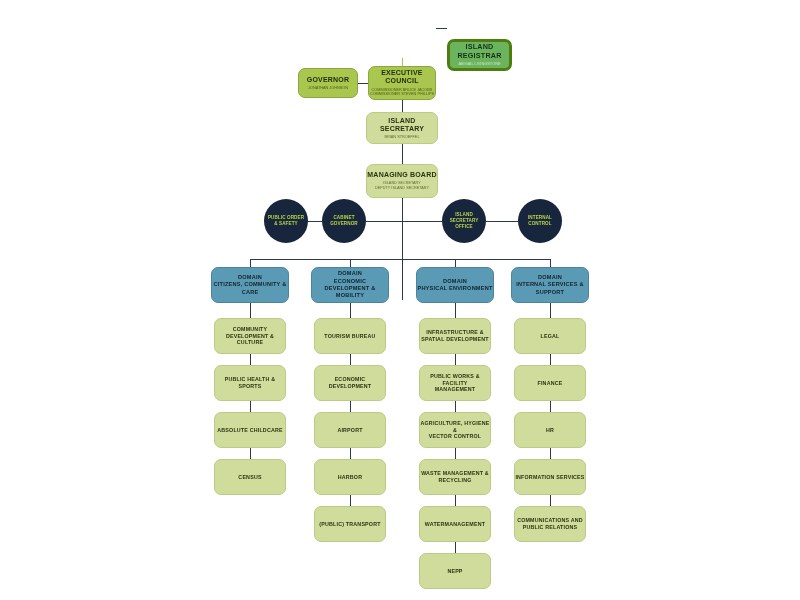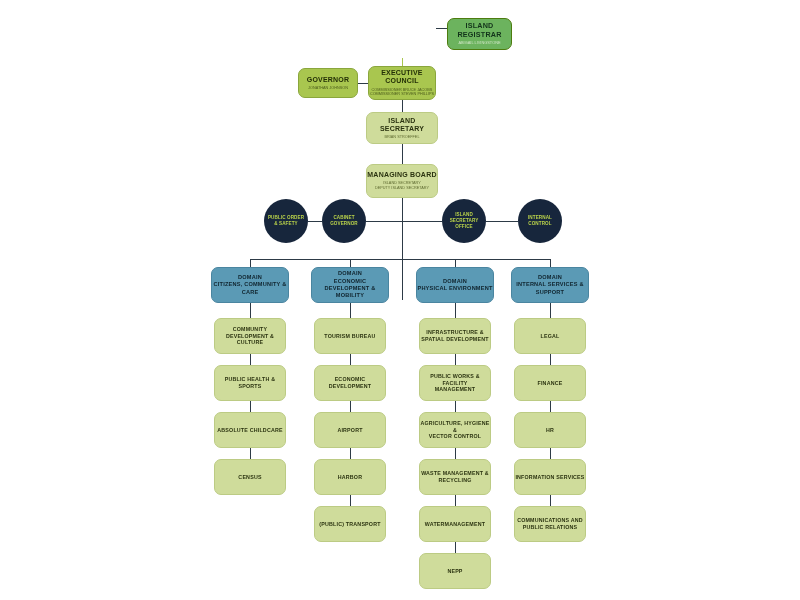--- a/index.html
+++ b/index.html
@@ -37,21 +37,22 @@
   
   .council{
     background:#6cb35e;
     border:1px solid #4e8f44;
   }
   .council .title{color:#12331a;font-size:7.2px;}
   .council .sub{color:#cfe6c6;font-size:3.9px;}
 
   .registrar{
     background:#6cb35e;
-    border:1px solid #4d7c0f;
+    border:3px solid #4d7c0f;
+    margin-top:21px;
   }
   .registrar .title{color:#12331a;font-size:7.2px;}
   .registrar .sub{color:#cfe6c6;font-size:3.9px;}
 
   
   .olive{
     background:#a9c64f;
     border:1px solid #8aa63c;
   }
   .olive .title{color:#243007;font-size:7px;}

